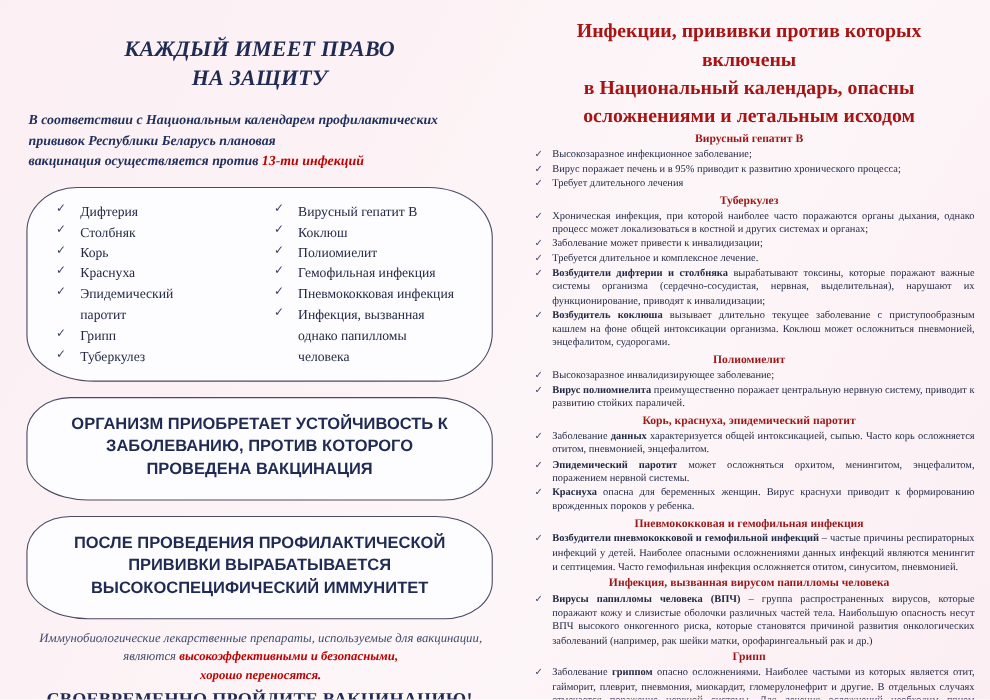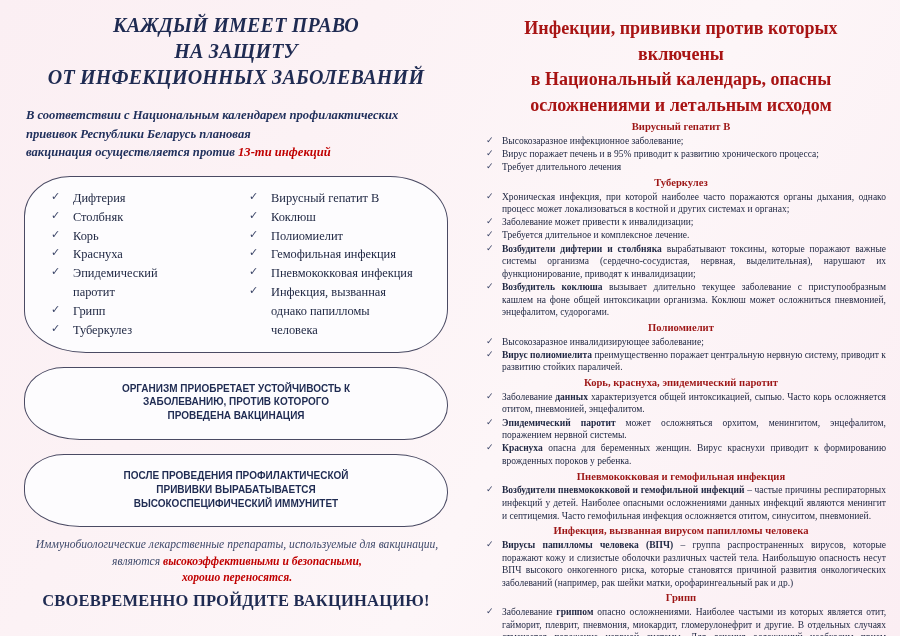--- a/index.html
+++ b/index.html
@@ -17,21 +17,21 @@
     position: relative;
     width: 900px;
     height: 636px;
     display: flex;
     box-sizing: border-box;
   }
 
   
   .col-left {
     width: 466px;
-    padding: 4px 12px 0 18px;
+    padding: 24px 12px 0 18px;
     box-sizing: border-box;
     position: relative;
   }
   .col-right {
     width: 434px;
     padding: 12px 14px 0 10px;
     box-sizing: border-box;
     position: relative;
   }
 
@@ -106,21 +106,21 @@
     top: -1px;
     color: #3a4467;
     font-size: 11px;
   }
 
   .statement {
     padding: 14px 24px 16px 24px;
     text-align: center;
     color: #1f2b52;
     font-weight: bold;
-    font-size: 10px;
+    font-size: 15px;
     line-height: 1.38;
     font-family: "Liberation Sans", sans-serif;
   }
   .statement .ln { display: block; }
 
   
   .immuno {
     margin: 10px 8px 0 10px;
     text-align: center;
     color: #3f4a6b;
@@ -190,21 +190,20 @@
 </head>
 <body>
 
 <div class="poster">
 
   <div class="col-left">
 
     <div class="main-title">
       <span class="tl">КАЖДЫЙ ИМЕЕТ ПРАВО</span>
       <span class="tl">НА ЗАЩИТУ</span>
-      <span class="tl">ОТ ИНФЕКЦИОННЫХ ЗАБОЛЕВАНИЙ</span>
     </div>
 
     <div class="subtitle">
       <span>В соответствии с Национальным календарем профилактических</span><br>
       <span>прививок Республики Беларусь плановая</span><br>
       <span>вакцинация осуществляется против </span><span class="hl">13-ти инфекций</span>
     </div>
 
     <div class="cloud shape-a infections-box">
       <div class="infections-cols">

